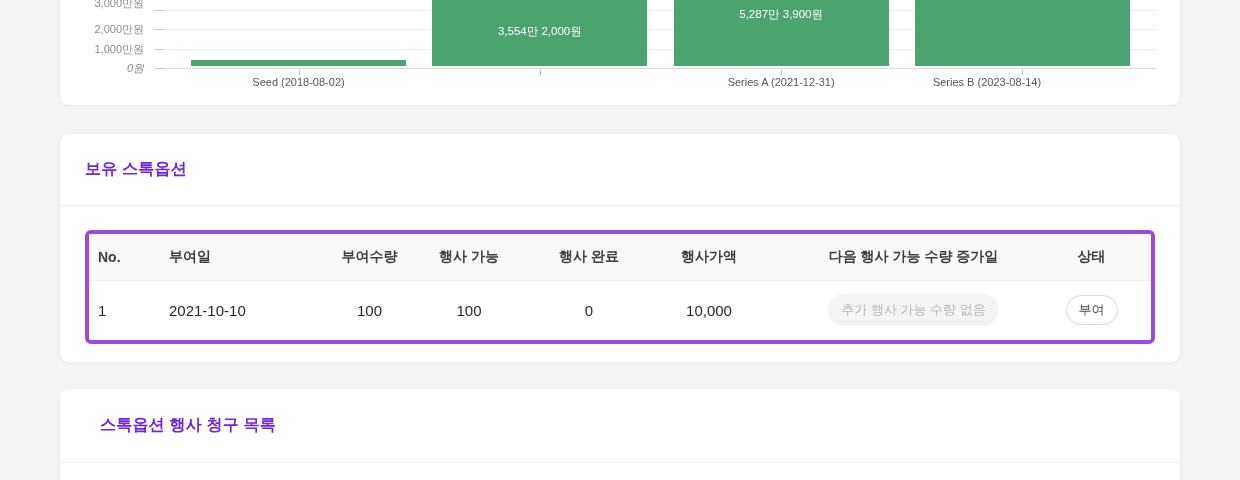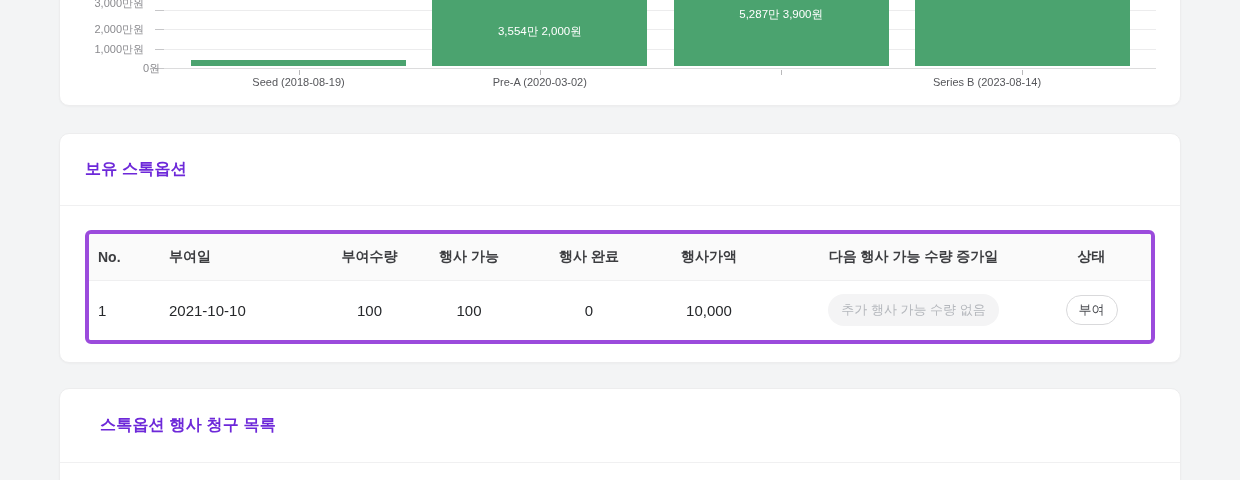--- a/index.html
+++ b/index.html
@@ -44,44 +44,44 @@
 </style>
 </head>
 <body>
 
 <div id="app">
 
   <section class="card" id="card-chart">
     <div id="chart-plot">
         <div class="gridline base" style="left: 101px; top: 277px; width: 995px;"></div>
         <div class="ytick-dash" style="left: 95px; top: 277px; width: 9px;"></div>
-        <div class="ytick-label" style="left: 16px; top: 270px;">0원</div>
+        <div class="ytick-label" style="left: 0px; top: 270px; font-style: italic;">0원</div>
         <div class="gridline" style="left: 101px; top: 257.5px; width: 995px;"></div>
         <div class="ytick-dash" style="left: 95px; top: 257.5px; width: 9px;"></div>
         <div class="ytick-label" style="left: 0px; top: 250.5px;">1,000만원</div>
         <div class="gridline" style="left: 101px; top: 238px; width: 995px;"></div>
         <div class="ytick-dash" style="left: 95px; top: 238px; width: 9px;"></div>
         <div class="ytick-label" style="left: 0px; top: 231px;">2,000만원</div>
         <div class="gridline" style="left: 101px; top: 218.5px; width: 995px;"></div>
         <div class="ytick-dash" style="left: 95px; top: 218.5px; width: 9px;"></div>
         <div class="ytick-label" style="left: 0px; top: 205px; text-align: right;">3,000만원</div>
         <div class="bar" style="left: 131px; bottom: 39px; width: 215px; height: 5.85px; background: rgb(75, 163, 111);">
           <span class="bar-label"></span>
         </div>
         <div class="xtick" style="left: 238.5px; top: 278.5px;"></div>
-        <div class="xtick-label" style="left: 118.5px; top: 285px;">Seed (2018-08-19)</div>
+        <div class="xtick-label" style="left: 118.5px; top: 285px;">Seed (2018-08-02)</div>
         <div class="bar" style="left: 372.33px; bottom: 39px; width: 215px; height: 69.3069px; background: rgb(75, 163, 111);">
           <span class="bar-label">3,554만 2,000원</span>
         </div>
         <div class="xtick" style="left: 479.83px; top: 278.5px;"></div>
-        <div class="xtick-label" style="left: 359.83px; top: 285px;">Pre-A (2020-03-02)</div>
         <div class="bar" style="left: 613.66px; bottom: 39px; width: 215px; height: 103.104px; background: rgb(75, 163, 111);">
           <span class="bar-label">5,287만 3,900원</span>
         </div>
         <div class="xtick" style="left: 721.16px; top: 278.5px;"></div>
+        <div class="xtick-label" style="left: 601.16px; top: 285px;">Series A (2021-12-31)</div>
         <div class="bar" style="left: 854.99px; bottom: 39px; width: 215px; height: 156px; background: rgb(75, 163, 111);">
           <span class="bar-label"></span>
         </div>
         <div class="xtick" style="left: 962.49px; top: 278.5px;"></div>
         <div class="xtick-label" style="left: 807px; top: 285px;">Series B (2023-08-14)</div>
       </div>
   </section>
 
   <section class="card" id="card-holdings">
     <div class="card-title-block">

